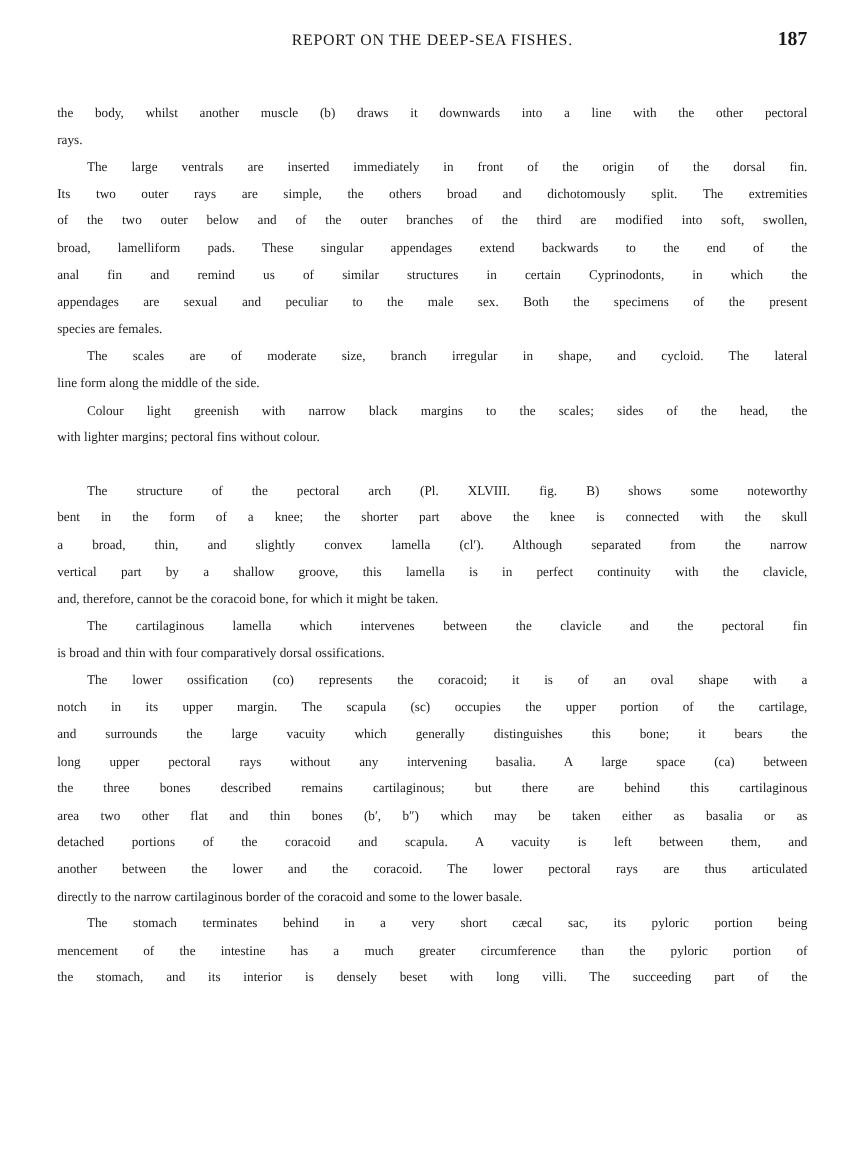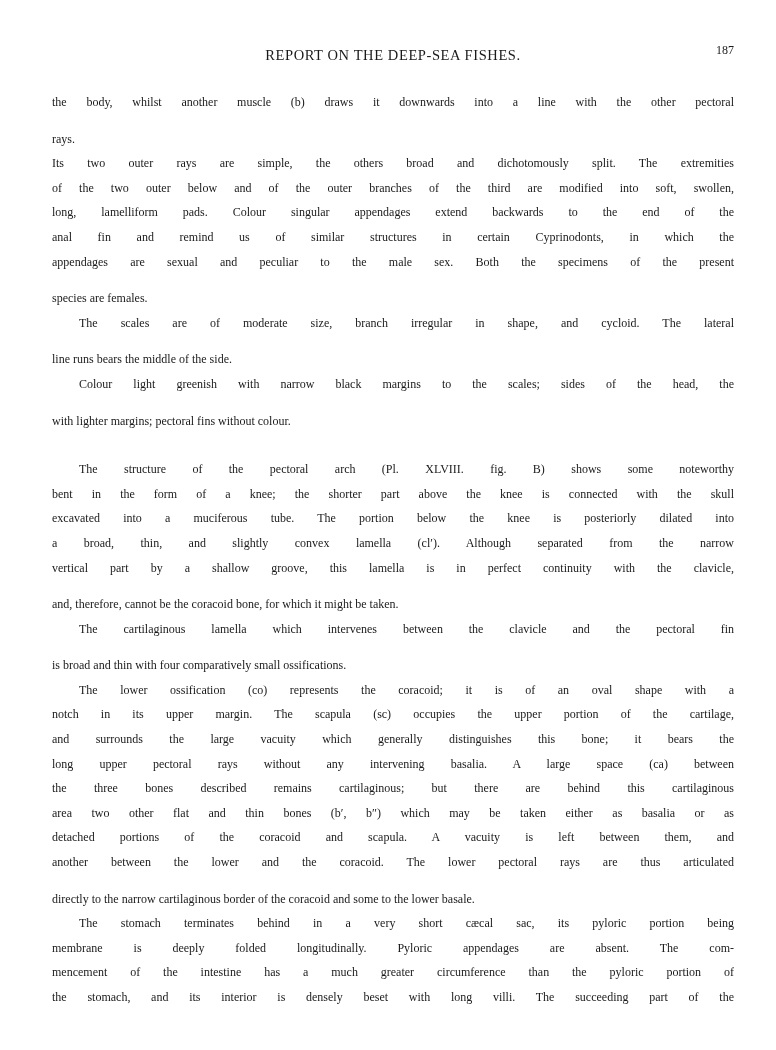--- a/index.html
+++ b/index.html
@@ -1,80 +1,79 @@
 <!DOCTYPE html>
 <html><head>
 <meta charset="utf-8">
 <style>
   html, body { margin: 0; padding: 0; background: #ffffff; }
   body { width: 776px; height: 1050px; position: relative; overflow: hidden;
          font-family: "Liberation Serif", "DejaVu Serif", serif; color: #1a1a1a; }
-  .header { position: absolute; top: 43px; left: 52px; width: 682px; height: 24px; }
+  .header { position: absolute; top: 25px; left: 52px; width: 682px; height: 24px; }
   .running-title { position: absolute; left: 0; right: 0; text-align: center;
                    font-size: 14.5px; letter-spacing: 0.6px; top: 4px; }
-  .page-number { position: absolute; right: 0; top: 0; font-size: 12px; font-weight: normal; }
+  .page-number { position: absolute; right: 0; top: 0; font-size: 18px; font-weight: bold; }
   .body-text { position: absolute; top: 90px; left: 52px; width: 682px; }
   .line { display: block; height: 24.6px; line-height: 24.6px; font-size: 12px;
           white-space: nowrap; text-align: justify; text-align-last: justify; }
-  .line.last { text-align-last: left; margin-top: 12px; }
+  .line.last { text-align-last: left; }
   .line.indent { padding-left: 27px; }
   .gap { height: 24px; }
 </style>
 </head>
 <body>
 
 <div class="header">
   <div class="running-title">REPORT ON THE DEEP-SEA FISHES.</div>
   <div class="page-number">187</div>
 </div>
 
 <div class="body-text" id="body-text">
     <div>
       <span class="line">the body, whilst another muscle (b) draws it downwards into a line with the other pectoral</span>
       <span class="line last">rays.</span>
     </div>
     <div>
+      <span class="line indent">The large ventrals are inserted immediately in front of the origin of the dorsal fin.</span>
       <span class="line">Its two outer rays are simple, the others broad and dichotomously split. The extremities</span>
       <span class="line">of the two outer below and of the outer branches of the third are modified into soft, swollen,</span>
-      <span class="line">long, lamelliform pads. Colour singular appendages extend backwards to the end of the</span>
+      <span class="line">broad, lamelliform pads. These singular appendages extend backwards to the end of the</span>
       <span class="line">anal fin and remind us of similar structures in certain Cyprinodonts, in which the</span>
       <span class="line">appendages are sexual and peculiar to the male sex. Both the specimens of the present</span>
       <span class="line last">species are females.</span>
     </div>
     <div>
       <span class="line indent">The scales are of moderate size, branch irregular in shape, and cycloid. The lateral</span>
-      <span class="line last">line runs bears the middle of the side.</span>
+      <span class="line last">line form along the middle of the side.</span>
     </div>
     <div>
       <span class="line indent">Colour light greenish with narrow black margins to the scales; sides of the head, the</span>
       <span class="line last">with lighter margins; pectoral fins without colour.</span>
     </div>
     <div class="gap"></div>
     <div>
       <span class="line indent">The structure of the pectoral arch (Pl. XLVIII. fig. B) shows some noteworthy</span>
       <span class="line">bent in the form of a knee; the shorter part above the knee is connected with the skull</span>
-      <span class="line">excavated into a muciferous tube. The portion below the knee is posteriorly dilated into</span>
       <span class="line">a broad, thin, and slightly convex lamella (cl′). Although separated from the narrow</span>
       <span class="line">vertical part by a shallow groove, this lamella is in perfect continuity with the clavicle,</span>
       <span class="line last">and, therefore, cannot be the coracoid bone, for which it might be taken.</span>
     </div>
     <div>
       <span class="line indent">The cartilaginous lamella which intervenes between the clavicle and the pectoral fin</span>
-      <span class="line last">is broad and thin with four comparatively small ossifications.</span>
+      <span class="line last">is broad and thin with four comparatively dorsal ossifications.</span>
     </div>
     <div>
       <span class="line indent">The lower ossification (co) represents the coracoid; it is of an oval shape with a</span>
       <span class="line">notch in its upper margin. The scapula (sc) occupies the upper portion of the cartilage,</span>
       <span class="line">and surrounds the large vacuity which generally distinguishes this bone; it bears the</span>
       <span class="line">long upper pectoral rays without any intervening basalia. A large space (ca) between</span>
       <span class="line">the three bones described remains cartilaginous; but there are behind this cartilaginous</span>
       <span class="line">area two other flat and thin bones (b′, b″) which may be taken either as basalia or as</span>
       <span class="line">detached portions of the coracoid and scapula. A vacuity is left between them, and</span>
       <span class="line">another between the lower and the coracoid. The lower pectoral rays are thus articulated</span>
       <span class="line last">directly to the narrow cartilaginous border of the coracoid and some to the lower basale.</span>
     </div>
     <div>
       <span class="line indent">The stomach terminates behind in a very short cæcal sac, its pyloric portion being</span>
-      <span class="line">membrane is deeply folded longitudinally. Pyloric appendages are absent. The com-</span>
       <span class="line">mencement of the intestine has a much greater circumference than the pyloric portion of</span>
       <span class="line">the stomach, and its interior is densely beset with long villi. The succeeding part of the</span>
     </div>
   </div>
 
 </body></html>

